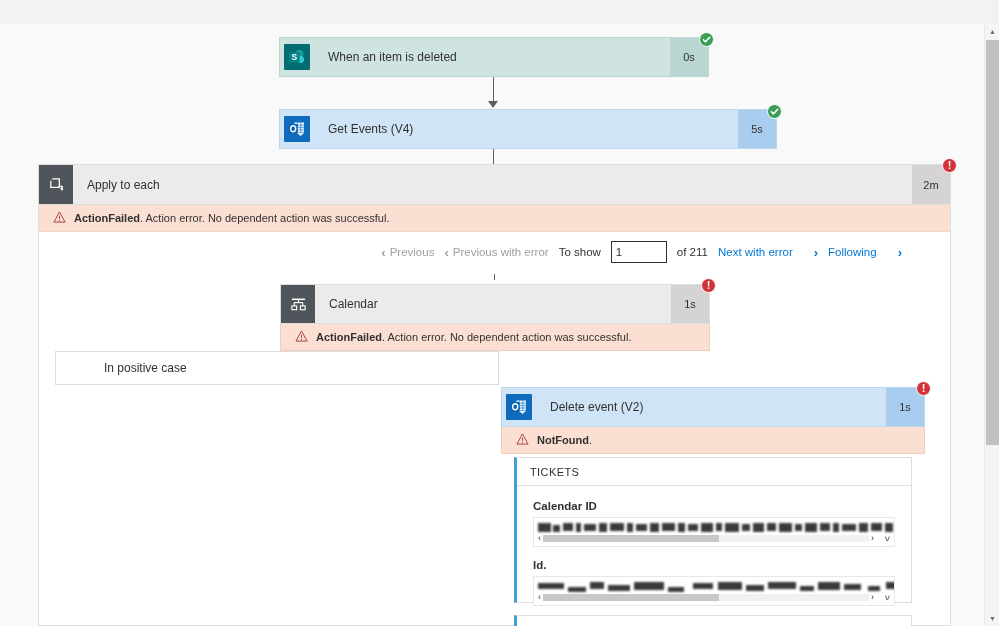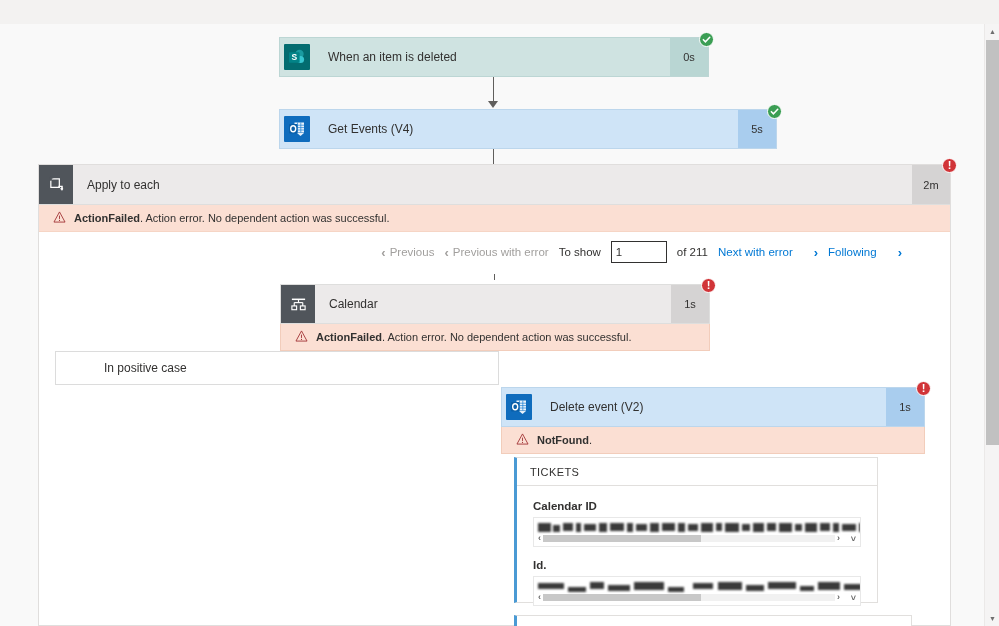--- a/index.html
+++ b/index.html
@@ -376,21 +376,21 @@
             <svg width="13" height="12" viewBox="0 0 14 13">
               <path d="M7 1 L13 12 L1 12 Z" fill="none" stroke="#a4373a" stroke-width="1"></path>
               <line x1="7" y1="5" x2="7" y2="8.6" stroke="#a4373a" stroke-width="1"></line>
               <circle cx="7" cy="10.2" r="0.6" fill="#a4373a"></circle>
             </svg>
           </span>
           <span><b>NotFound</b><span>.</span></span>
         </div>
       </div>
 
-      <div class="panel" style="left:475px; top:292px; width:364px; height:146px;">
+      <div class="panel" style="left:475px; top:292px; width:398px; height:146px;">
         <div class="panel-head">TICKETS</div>
         <div style="padding:14px 16px 0 16px;font-weight:bold;">
 
           <div>
             <div class="field-label">Calendar ID</div>
             <div class="field-box">
               <div class="redact">
                 <span style="left:0;width:13px;height:9px;"></span>
                   <span style="left:15px;width:7px;height:7px;top:4px;"></span>
                 <span style="left:25px;width:10px;height:8px;"></span>

